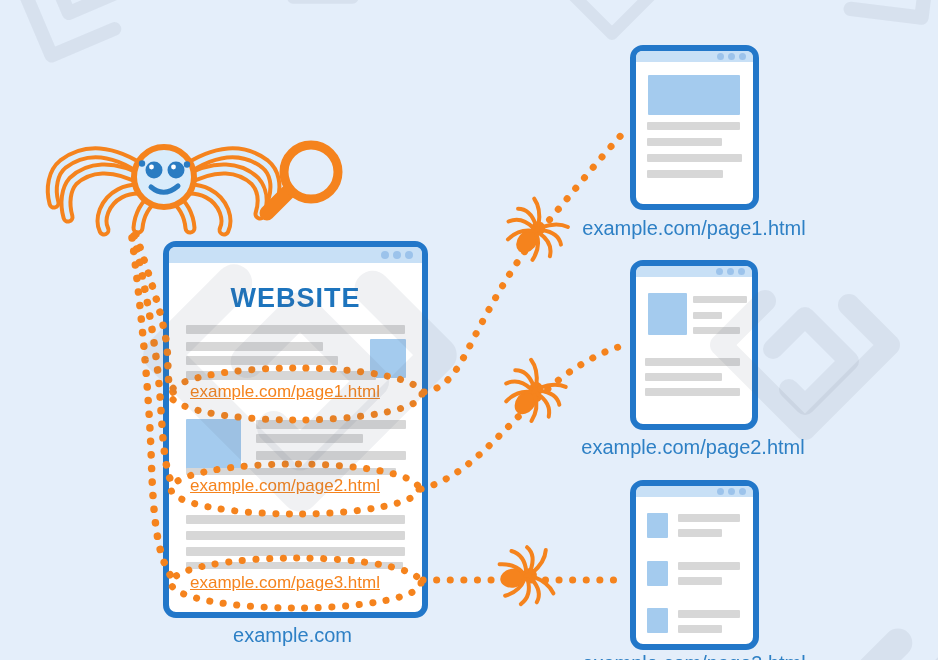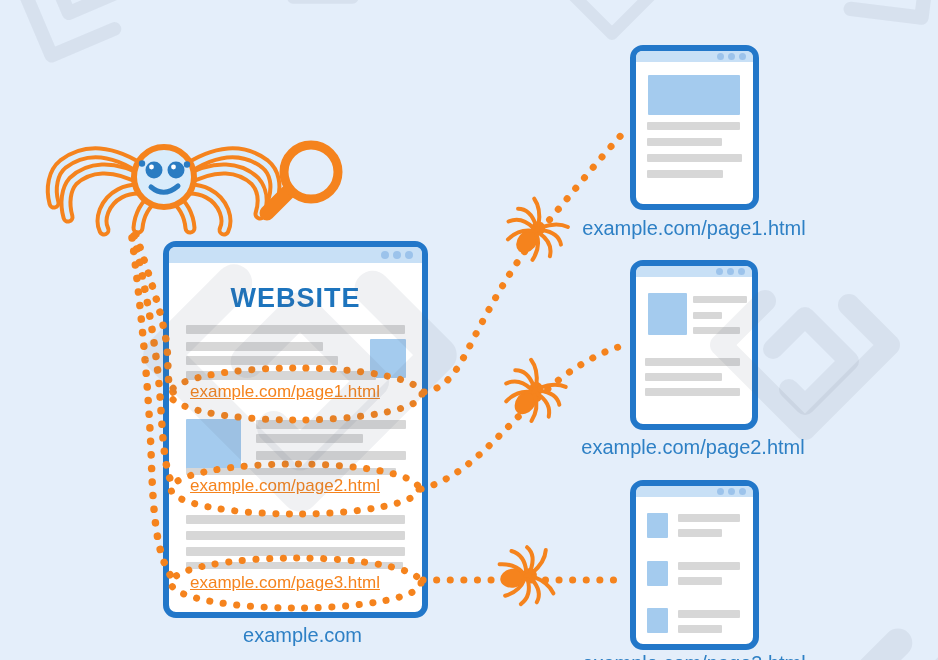--- a/index.html
+++ b/index.html
@@ -113,21 +113,21 @@
 
     <a class="site-link" style="left:21px;top:229px;">example.com/page2.html</a>
 
     <div class="bar" style="left:17px;top:268px;width:219px;height:9px;"></div>
     <div class="bar" style="left:17px;top:284px;width:219px;height:9px;"></div>
     <div class="bar" style="left:17px;top:300px;width:219px;height:9px;"></div>
     <div class="bar" style="left:17px;top:315px;width:217px;height:7px;"></div>
 
     <a class="site-link" style="left:21px;top:326px;">example.com/page3.html</a>
   </div>
-  <div class="page-label" style="left:170px;width:265px;top:624px;">example.com</div>
+  <div class="page-label" style="left:160px;width:265px;top:624px;">example.com</div>
 
   <div class="bwindow small" style="left:630px;top:45px;width:129px;height:165px;">
     <div class="bheader" style="height:11px;">
       <div class="dots3" style="right:7px;top:2px;">
         <span></span>
           <span></span>
           <span></span>
       </div>
     </div>
     <div class="imgblock" style="left:12px;top:24px;width:92px;height:40px;"></div>

